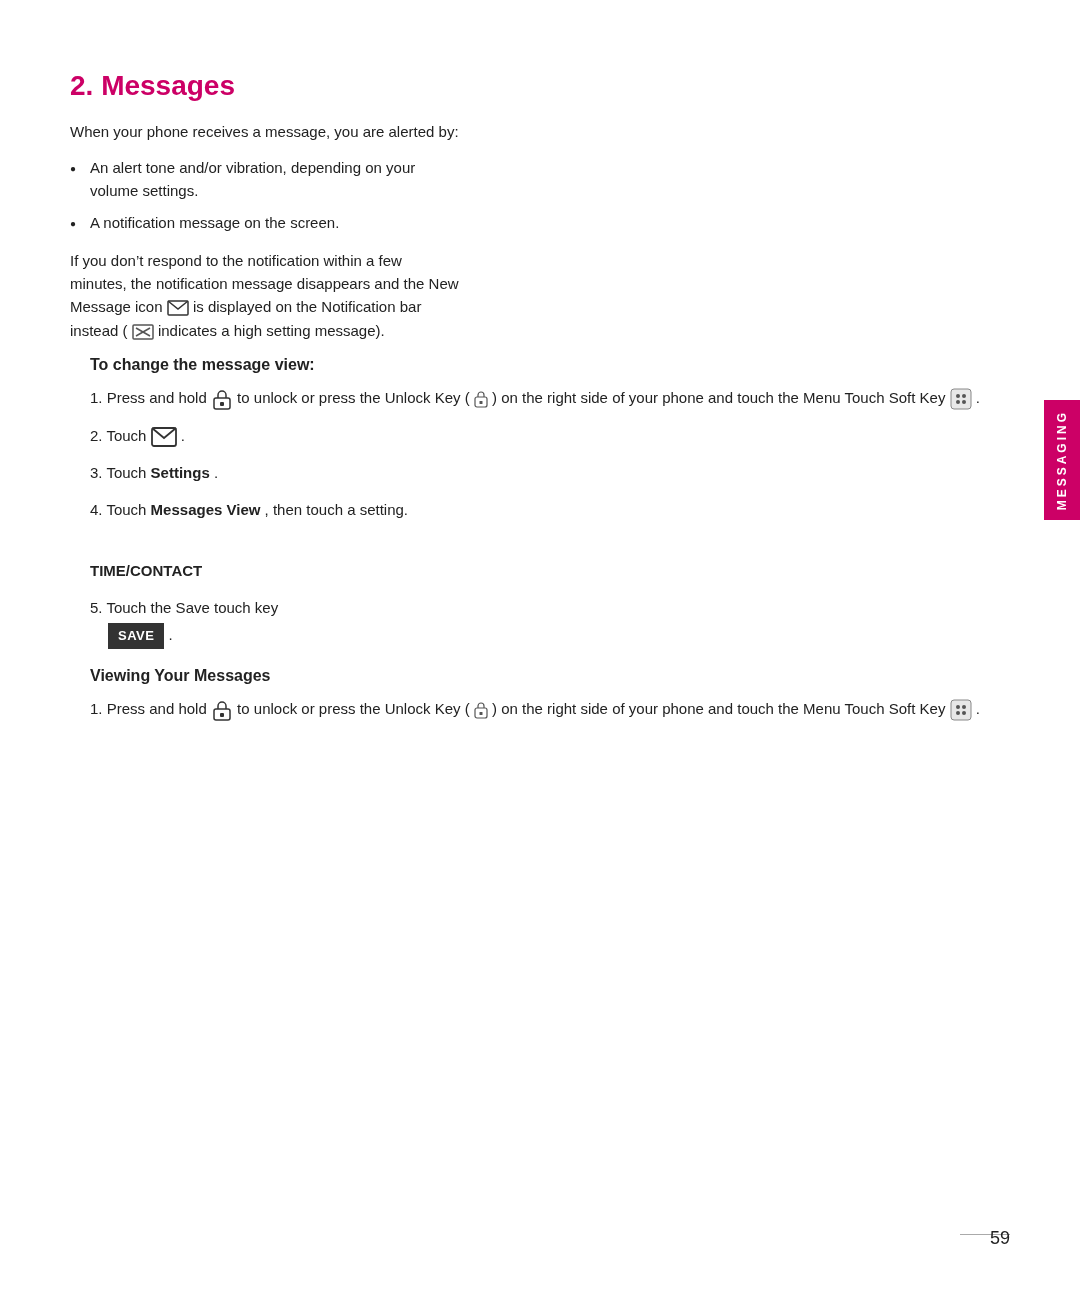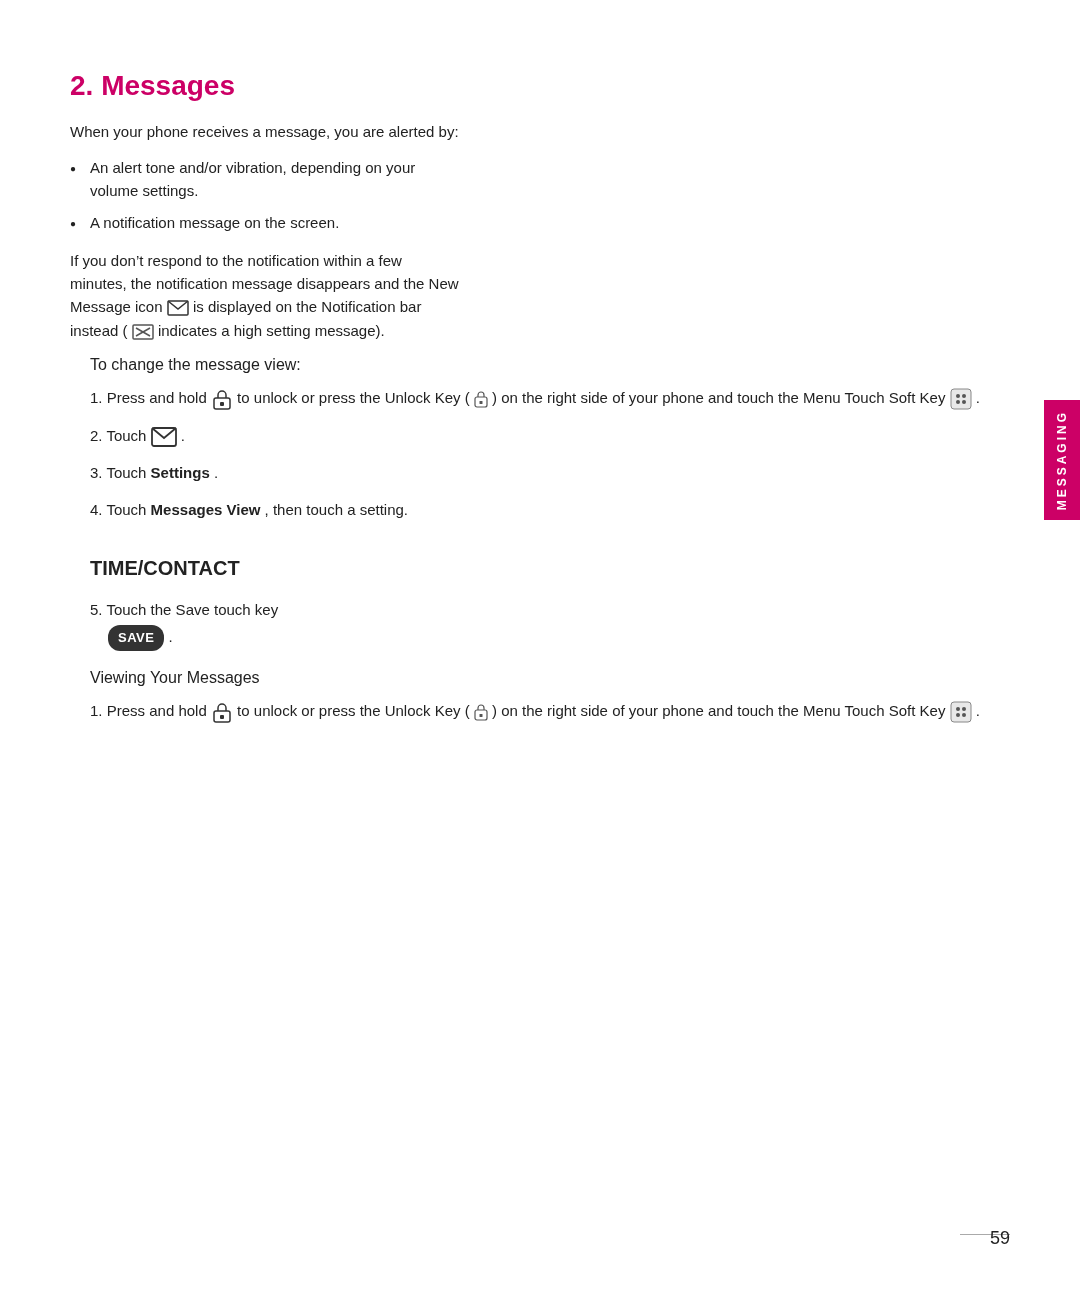--- a/index.html
+++ b/index.html
@@ -57,51 +57,51 @@
     .bullet-list li::before {
       content: "●";
       color: #222;
       position: absolute;
       left: 0;
       font-size: 10px;
       top: 4px;
     }
     .subsection-title {
       font-size: 16px;
-      font-weight: normal;
+      font-weight: bold;
       color: #222;
       margin-bottom: 12px;
     }
     .numbered-list {
       list-style: none;
       padding: 0;
       margin: 0;
     }
     .numbered-list li {
       margin-bottom: 14px;
       font-size: 15px;
       line-height: 1.55;
     }
     .bold {
       font-weight: bold;
     }
     .time-contact {
       font-weight: bold;
-      font-size: 20px;
+      font-size: 15px;
       display: block;
-      margin-top: 8px;
+      margin-top: 14px;
     }
     .save-btn {
       display: inline-block;
       background: #333;
       color: #fff;
       font-size: 13px;
       font-weight: bold;
       padding: 3px 10px;
-      border-radius: 12px;
+      border-radius: 0;
       letter-spacing: 0.5px;
       vertical-align: middle;
       margin-left: 2px;
     }
     .sidebar-tab {
       position: absolute;
       right: 0;
       top: 400px;
       width: 36px;
       height: 120px;

